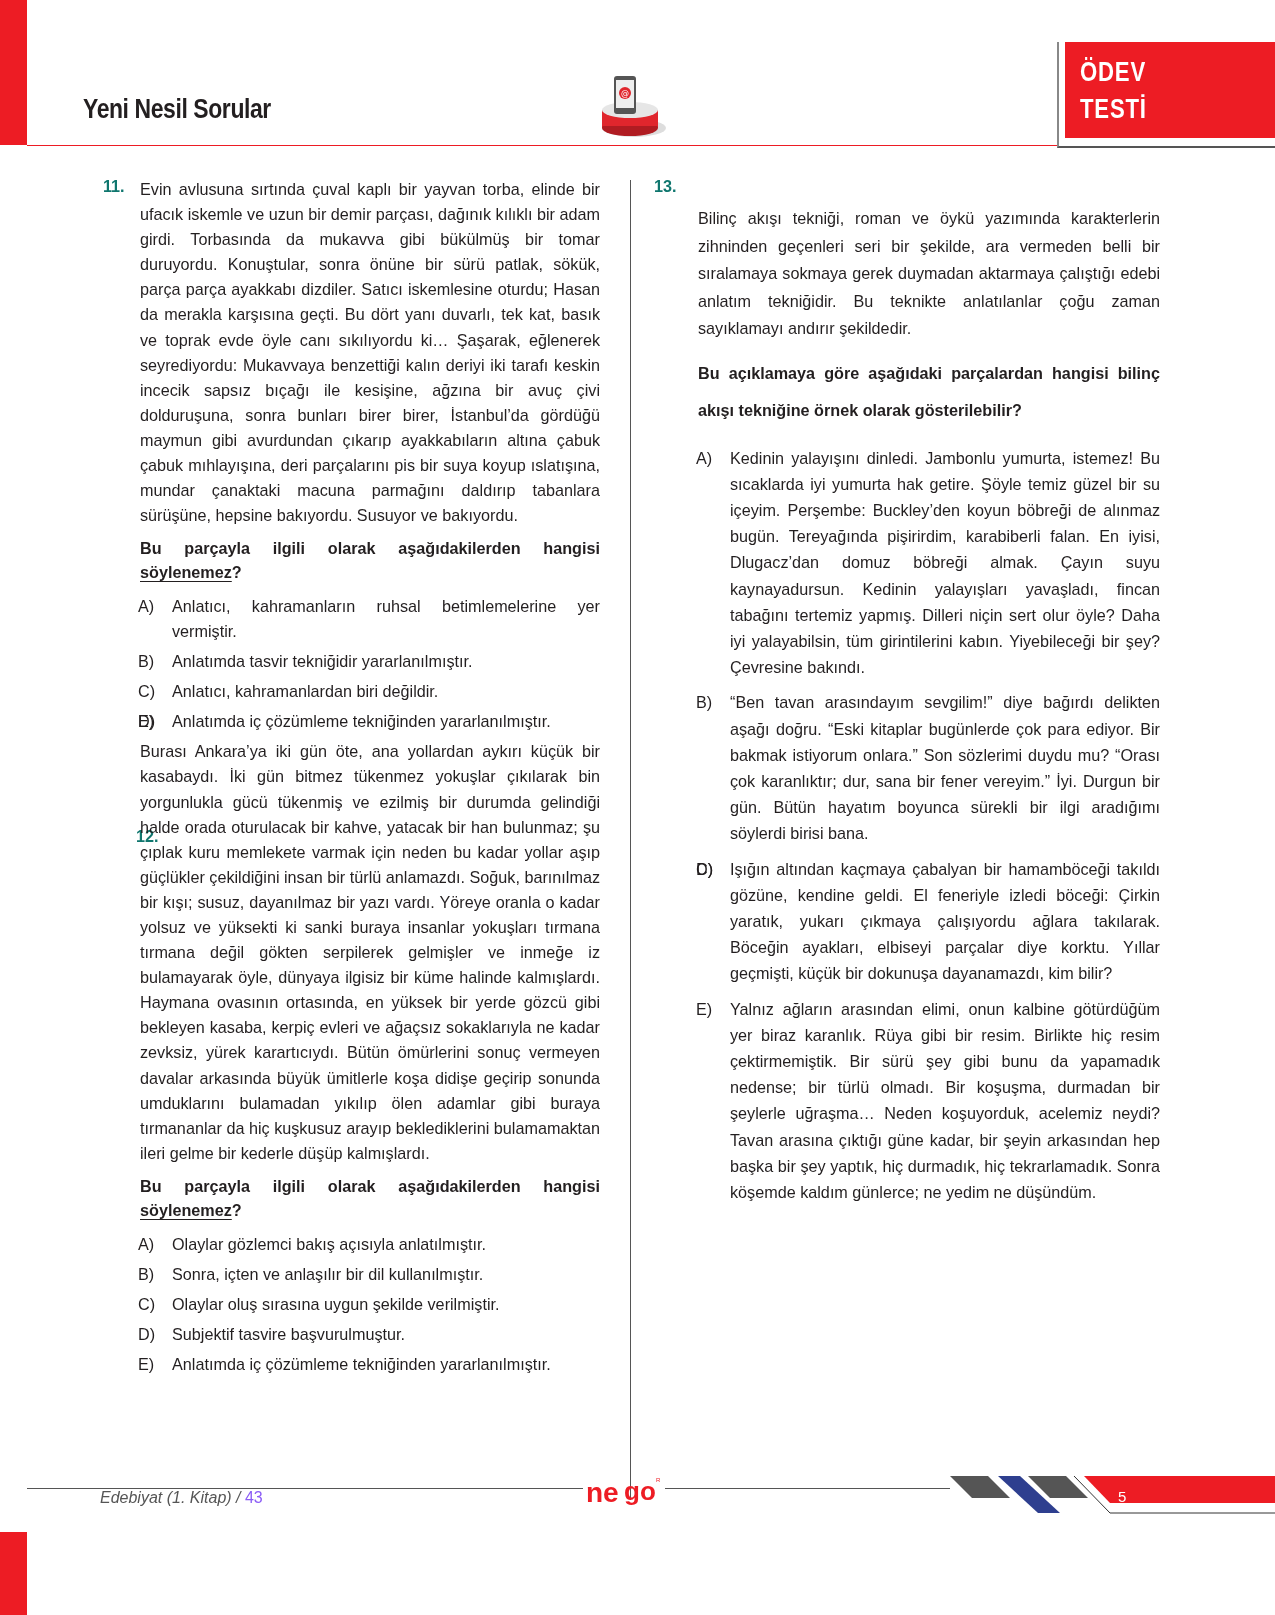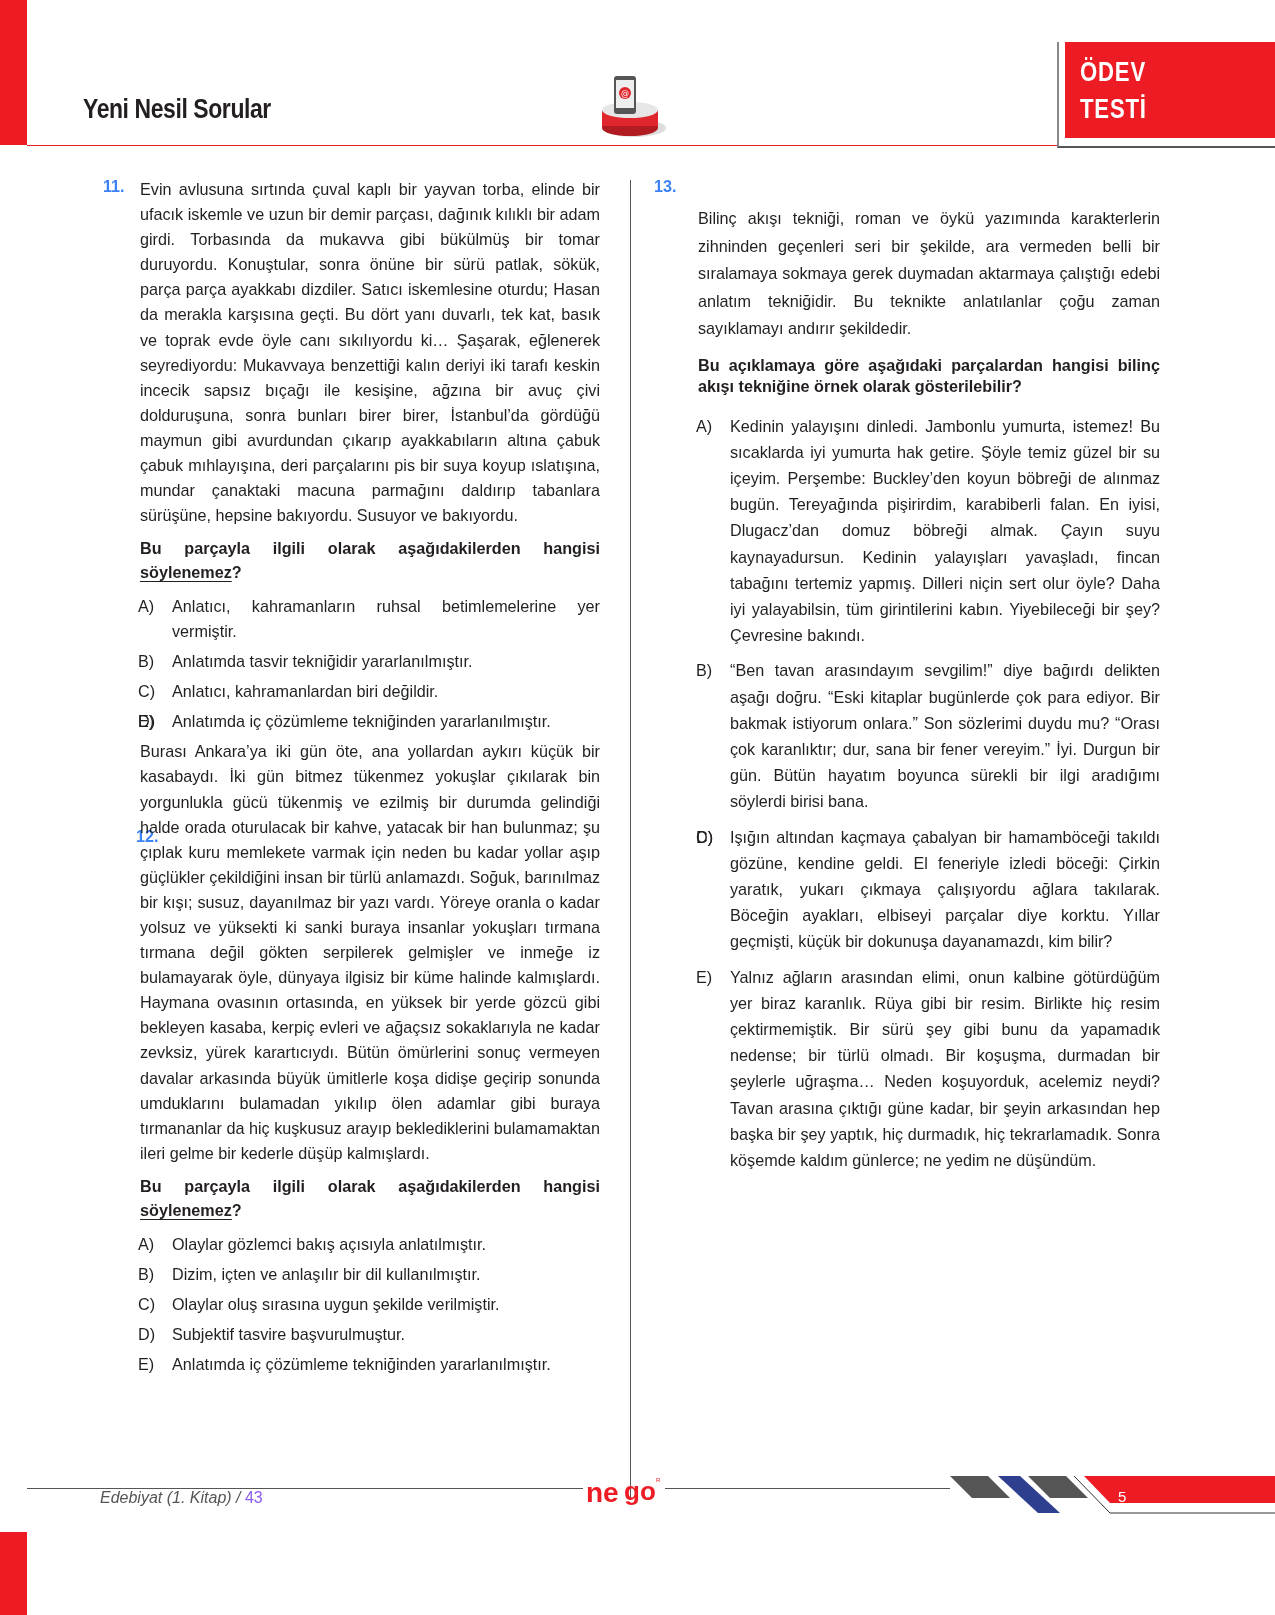--- a/index.html
+++ b/index.html
@@ -14,21 +14,21 @@
       border-left:2px solid #888; border-bottom:2px solid #555; }
     .badge { position:absolute; left:6px; top:0; width:212px; height:96px; background:#ed1c24; }
     .badge-line { color:#fff; font-weight:bold; font-size:27px; position:absolute; left:15px;
       transform:scaleX(0.82); transform-origin:left top; letter-spacing:1px; }
     .badge-line.l1 { top:15px; } .badge-line.l2 { top:52px; }
     .logo-icon { position:absolute; left:600px; top:72px; width:66px; height:70px; }
     .col-divider { position:absolute; left:630px; top:180px; width:1px; height:1320px; background:#555; }
     .col { position:absolute; font-size:16.2px; line-height:25.1px; text-align:justify; }
     .col-left { left:140px; top:177px; width:460px; }
     .col-right { left:698px; top:177px; width:462px; }
-    .qnum { position:absolute; color:#3b82f6; font-weight:bold; font-size:16.2px; }
+    .qnum { position:absolute; color:#0f766e; font-weight:bold; font-size:16.2px; }
     .q11n { left:103px; top:177px; } .q12n { left:103px; top:827px;margin-left:33px; } .q13n { left:654px; top:177px; }
     .para { margin:0; }
     .stem { font-weight:bold; margin:8px 0 10px 0; line-height:24px; }
     .u { text-decoration:underline; text-underline-offset:3px; }
     .opt { position:relative; padding-left:32px; margin:0 0 5px 0; line-height:25px; }
     .opt .ol { position:absolute; left:-2px; top:0; }
     .q12 { }
     .right-opt { margin-bottom:9px; }
     .footer-line { position:absolute; top:1488px; height:1px; background:#555; }
     .fl1 { left:27px; width:556px; } .fl2 { left:665px; width:285px; }
@@ -85,31 +85,31 @@
     <div class="opt"><span class="ol">D)</span></div>
     <div class="opt"><span class="ol">E)</span><span>Anlatımda iç çözümleme tekniğinden yararlanılmıştır.</span></div>
   </div>
 
   <div class="q12">
     <p class="para">Burası Ankara’ya iki gün öte, ana yollardan aykırı küçük bir kasabaydı. İki gün bitmez tükenmez yokuşlar çıkılarak bin yorgunlukla gücü tükenmiş ve ezilmiş bir durumda gelindiği halde orada oturulacak bir kahve, yatacak bir han bulunmaz; şu çıplak kuru memlekete varmak için neden bu kadar yollar aşıp güçlükler çekildiğini insan bir türlü anlamazdı. Soğuk, barınılmaz bir kışı; susuz, dayanılmaz bir yazı vardı. Yöreye oranla o kadar yolsuz ve yüksekti ki sanki buraya insanlar yokuşları tırmana tırmana değil gökten serpilerek gelmişler ve inmeğe iz bulamayarak öyle, dünyaya ilgisiz bir küme halinde kalmışlardı. Haymana ovasının ortasında, en yüksek bir yerde gözcü gibi bekleyen kasaba, kerpiç evleri ve ağaçsız sokaklarıyla ne kadar zevksiz, yürek karartıcıydı. Bütün ömürlerini sonuç vermeyen davalar arkasında büyük ümitlerle koşa didişe geçirip sonunda umduklarını bulamadan yıkılıp ölen adamlar gibi buraya tırmananlar da hiç kuşkusuz arayıp beklediklerini bulamamaktan ileri gelme bir kederle düşüp kalmışlardı.</p>
     <p class="para stem">
       <span>Bu parçayla ilgili olarak aşağıdakilerden hangisi </span><span class="u">söylenemez</span><span>?</span>
     </p>
     <div class="opt"><span class="ol">A)</span><span>Olaylar gözlemci bakış açısıyla anlatılmıştır.</span></div>
-    <div class="opt"><span class="ol">B)</span><span>Dizim, içten ve anlaşılır bir dil kullanılmıştır.</span></div>
+    <div class="opt"><span class="ol">B)</span><span>Sonra, içten ve anlaşılır bir dil kullanılmıştır.</span></div>
     <div class="opt"><span class="ol">C)</span><span>Olaylar oluş sırasına uygun şekilde verilmiştir.</span></div>
     <div class="opt"><span class="ol">D)</span><span>Subjektif tasvire başvurulmuştur.</span></div>
     <div class="opt"><span class="ol">E)</span><span>Anlatımda iç çözümleme tekniğinden yararlanılmıştır.</span></div>
   </div>
 </div>
 
 <div class="col col-right">
   <div>
     <p class="para" style="line-height:27.5px;margin-top:28px;">Bilinç akışı tekniği, roman ve öykü yazımında karakterlerin zihninden geçenleri seri bir şekilde, ara vermeden belli bir sıralamaya sokmaya gerek duymadan aktarmaya çalıştığı edebi anlatım tekniğidir. Bu teknikte anlatılanlar çoğu zaman sayıklamayı andırır şekildedir.</p>
-    <p class="para stem" style="margin:12px 0 16px 0; line-height:21px;">Bu açıklamaya göre aşağıdaki parçalardan hangisi bilinç akışı tekniğine örnek olarak gösterilebilir?</p>
+    <p class="para stem" style="margin:12px 0 16px 0; line-height:37px;">Bu açıklamaya göre aşağıdaki parçalardan hangisi bilinç akışı tekniğine örnek olarak gösterilebilir?</p>
     <div class="opt right-opt" style="line-height:26.2px;"><span class="ol">A)</span><span>Kedinin yalayışını dinledi. Jambonlu yumurta, istemez! Bu sıcaklarda iyi yumurta hak getire. Şöyle temiz güzel bir su içeyim. Perşembe: Buckley’den koyun böbreği de alınmaz bugün. Tereyağında pişirirdim, karabiberli falan. En iyisi, Dlugacz’dan domuz böbreği almak. Çayın suyu kaynayadursun. Kedinin yalayışları yavaşladı, fincan tabağını tertemiz yapmış. Dilleri niçin sert olur öyle? Daha iyi yalayabilsin, tüm girintilerini kabın. Yiyebileceği bir şey? Çevresine bakındı.</span></div>
     <div class="opt right-opt" style="line-height:26.2px;"><span class="ol">B)</span><span>“Ben tavan arasındayım sevgilim!” diye bağırdı delikten aşağı doğru. “Eski kitaplar bugünlerde çok para ediyor. Bir bakmak istiyorum onlara.” Son sözlerimi duydu mu? “Orası çok karanlıktır; dur, sana bir fener vereyim.” İyi. Durgun bir gün. Bütün hayatım boyunca sürekli bir ilgi aradığımı söylerdi birisi bana.</span></div>
     <div class="opt right-opt" style="line-height:26.2px;"><span class="ol">C)</span></div>
     <div class="opt right-opt" style="line-height:26.2px;"><span class="ol">D)</span><span>Işığın altından kaçmaya çabalyan bir hamamböceği takıldı gözüne, kendine geldi. El feneriyle izledi böceği: Çirkin yaratık, yukarı çıkmaya çalışıyordu ağlara takılarak. Böceğin ayakları, elbiseyi parçalar diye korktu. Yıllar geçmişti, küçük bir dokunuşa dayanamazdı, kim bilir?</span></div>
     <div class="opt right-opt" style="line-height:26.2px;"><span class="ol">E)</span><span>Yalnız ağların arasından elimi, onun kalbine götürdüğüm yer biraz karanlık. Rüya gibi bir resim. Birlikte hiç resim çektirmemiştik. Bir sürü şey gibi bunu da yapamadık nedense; bir türlü olmadı. Bir koşuşma, durmadan bir şeylerle uğraşma… Neden koşuyorduk, acelemiz neydi? Tavan arasına çıktığı güne kadar, bir şeyin arkasından hep başka bir şey yaptık, hiç durmadık, hiç tekrarlamadık. Sonra köşemde kaldım günlerce; ne yedim ne düşündüm.</span></div>
   </div>
 </div>
 
 <div class="footer-line fl1"></div>
 <div class="footer-line fl2"></div>

